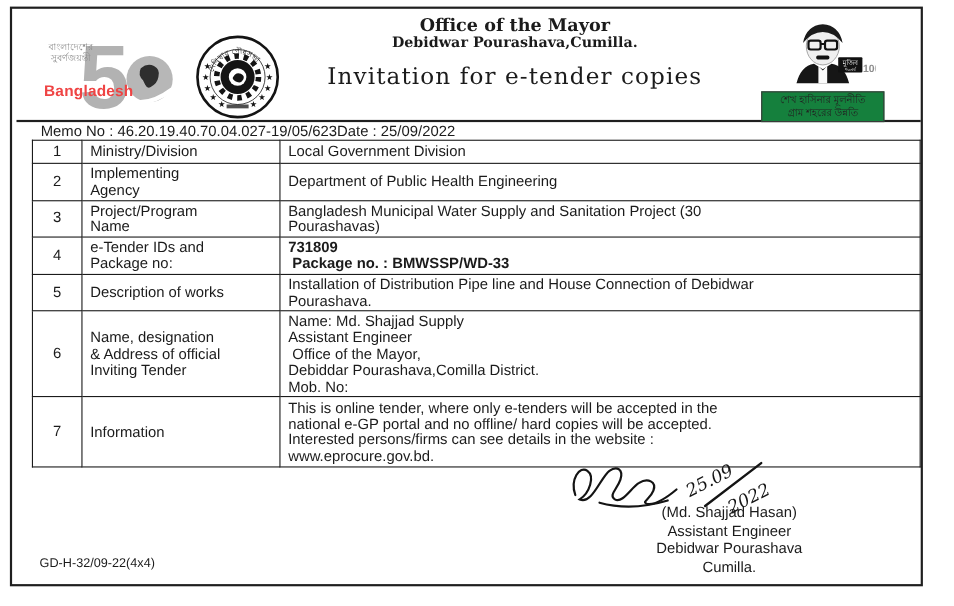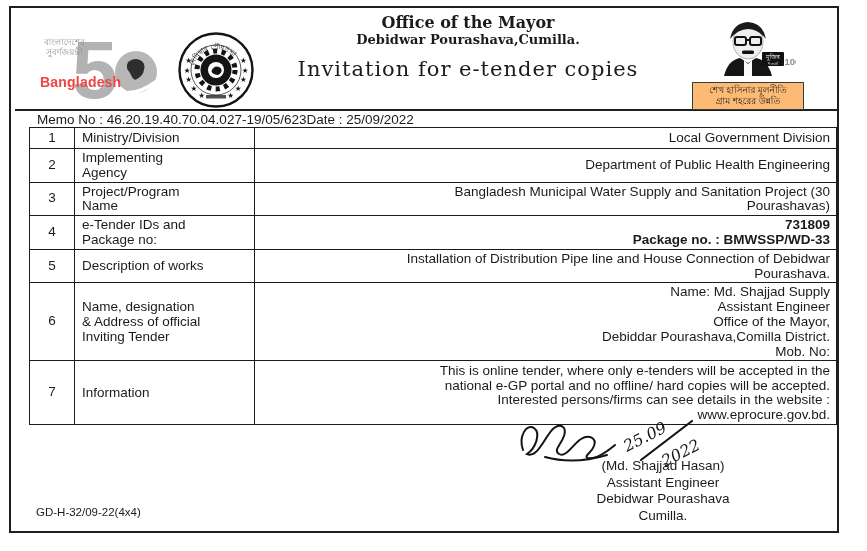--- a/index.html
+++ b/index.html
@@ -27,35 +27,35 @@
   .logo50 svg { position:absolute; left:32px; top:0; }
   .logo50 .bn { position:absolute; left:4px; top:5px; font-size:8.5px; line-height:10px;
                 color:#8f8f8f; z-index:2;text-align:center; }
   .logo50 .en { position:absolute; left:0; top:42px; font-size:14px; color:#ef4444;
                 z-index:2; letter-spacing:0.2px;font-weight:bold; }
 
   .seal { position:absolute; left:162px; top:21px; width:78px; height:78px; }
 
   .mujib { position:absolute; left:677px; top:8px; width:112px; text-align:center; }
   .mujib .caption { margin-top:2px; border:1.5px solid #3a3a3a; padding:2px 3px;
-                    font-size:9px; line-height:11px; color:#222; background:#fdba74; }
+                    font-size:9px; line-height:11px; color:#222; background:#15803d; }
 
   
   .memo-row { height:16px; display:flex; justify-content:flex-start; align-items:center;
               padding:0 37px 0 22px; font-size:13.5px; }
 
   
   table.tender { border-collapse:collapse; margin-left:14px; width:calc(100% - 14px);
                  table-layout:fixed; }
   table.tender td { border:1.5px solid #1b1b1b; font-size:13.5px; line-height:14.8px;
                     vertical-align:middle; }
   td.c-no    { width:45px; text-align:center; }
   td.c-label { width:180px; padding:1px 4px 1px 7px; vertical-align:top; padding-top:2px; }
   td.c-value { padding:1px 6px 1px 7px; vertical-align:top; padding-top:2px; }
-  .c-value div { white-space:pre;text-align:right; }
+  .c-value div { white-space:pre; }
   .c-value div.bold { font-weight:bold; }
   #tender-rows tr:nth-child(1) td { height:21px; }
   #tender-rows tr:nth-child(2) td { height:30px; }
   #tender-rows tr:nth-child(3) td { height:30px; }
   #tender-rows tr:nth-child(4) td { height:32px; }
   #tender-rows tr:nth-child(5) td { height:30px; }
   #tender-rows tr:nth-child(6) td { height:78px; }
   #tender-rows tr:nth-child(7) td { height:64px;margin-left:33px; }
 
   

